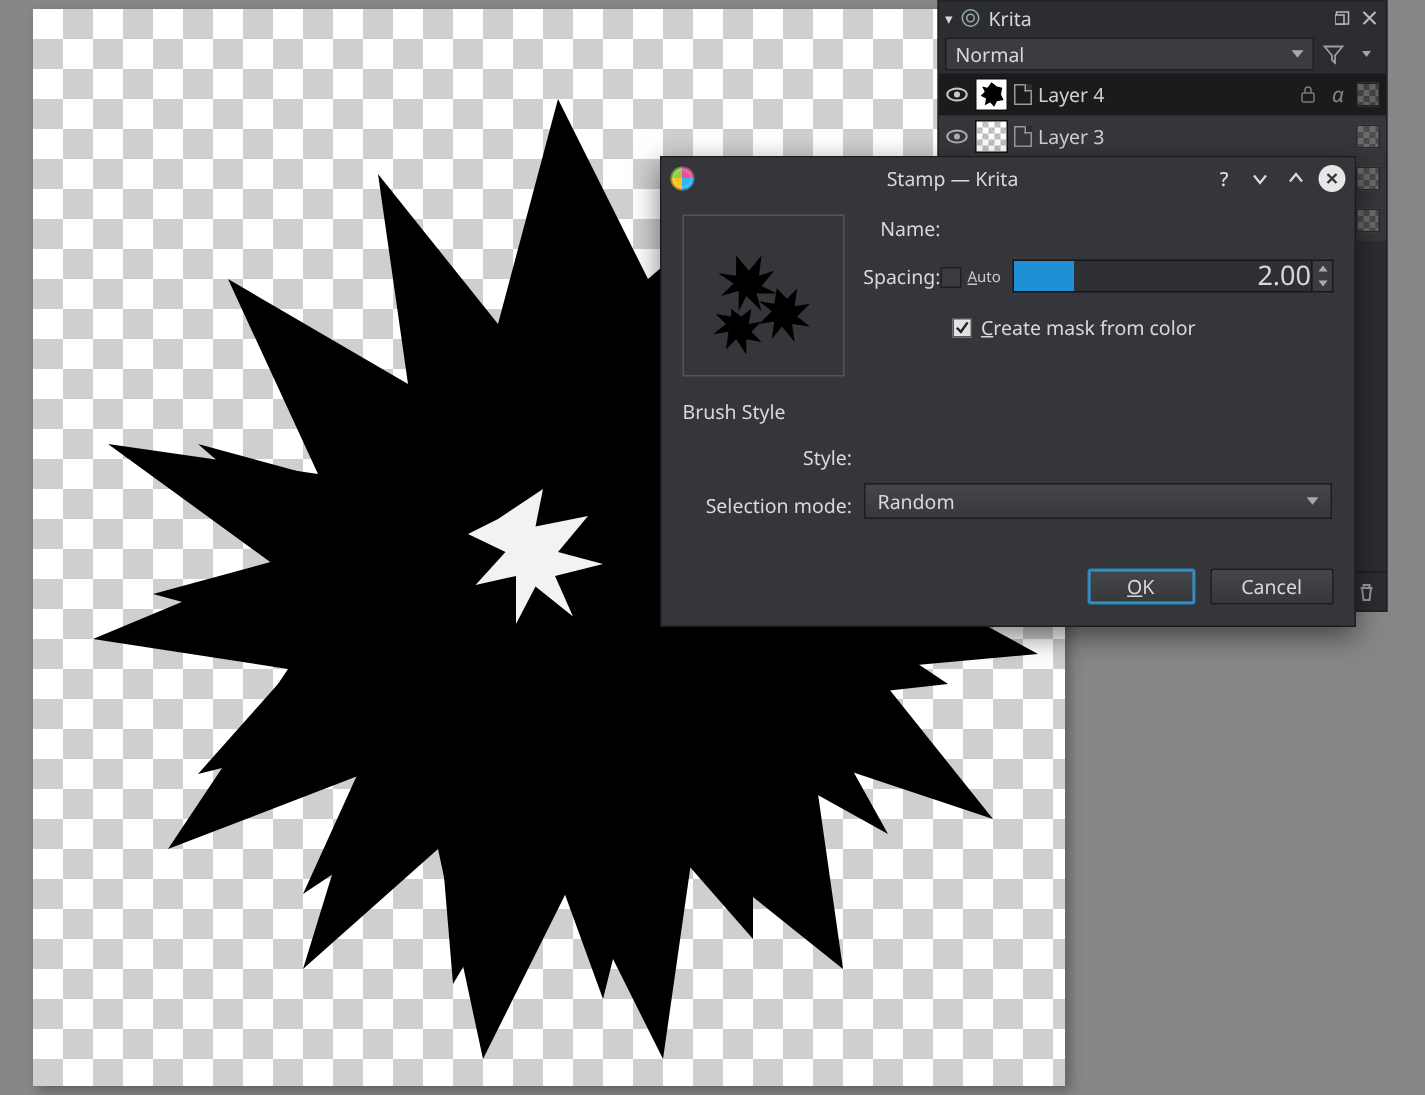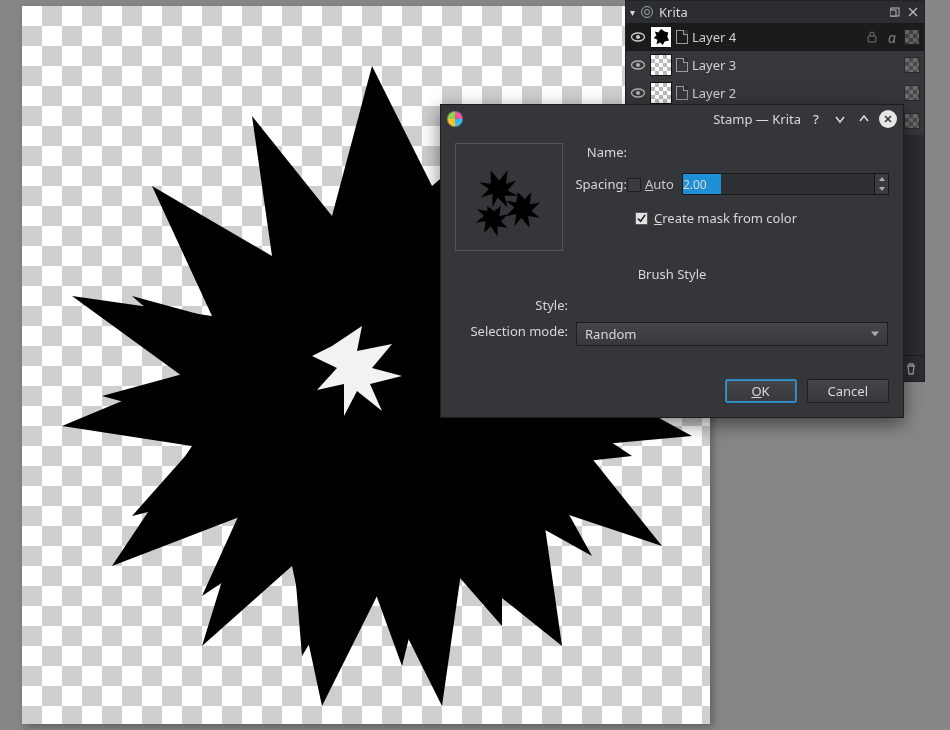--- a/index.html
+++ b/index.html
@@ -143,21 +143,21 @@
   }
   .dialog-titlebar {
     height:28px; display:flex; align-items:center; padding:0 6px; gap:6px;
     background:#34363a;
   }
   .krita-logo{
     width:16px; height:16px; border-radius:50%;
     background: conic-gradient(#e94f9b 0 90deg, #2ab6f6 90deg 180deg, #fec11a 180deg 270deg, #8fd13f 270deg 360deg);
     box-shadow: inset 0 0 0 3px #fff2, inset 0 0 0 1px #0006;
   }
-  .dialog-titlebar .dlg-title { flex:1; text-align:right; color:#d8d8d8; font-size:13px;}
+  .dialog-titlebar .dlg-title { flex:1; text-align:center; color:#d8d8d8; font-size:13px;}
   .dialog-titlebar .dbtn { width:18px; height:18px; display:flex; align-items:center; justify-content:center; color:#ddd;}
   .dialog-titlebar .dbtn svg{width:10px;height:10px;}
   .dialog-titlebar .dbtn.close {
     width:18px; height:18px; border-radius:50%; background:#e6e6e6; color:#333;
   }
   .dialog-titlebar .dbtn.help{ font-size:13px; font-weight:500;}
   .dialog-body { padding: 10px 14px 14px 14px; }
   .top-row { display:flex; gap:10px; }
   .preview-box {
     width:108px; height:108px; border:1px solid #555; background:#34363a; display:flex; align-items:center; justify-content:center;
@@ -167,48 +167,48 @@
   .fld-row { display:flex; align-items:center; gap:0; }
   .fld-row .lbl { width:54px; text-align:right; color:#d8d8d8; font-size:13px;}
   .text-input {
     flex:1; height:24px; background:#232427; border:1px solid #17181a; color:#d8d8d8; padding:0 6px;
     font-size:13px;
   }
   .spacing-chk {
     width:14px; height:14px; background:#3a3c40; border:1px solid #1d1e20; display:inline-block; margin-right:4px;
     position:relative; top:1px;
   }
-  .auto-label { color:#c8c8c8; font-size:13px; }
+  .auto-label { color:#c8c8c8; font-size:10px; }
   .auto-label u{ text-decoration: underline; }
   .slider {
-    flex:1; height:22px; background:#2e3033; border:1px solid #17181a; position:relative; display:flex; align-items:center; justify-content:flex-start;
+    flex:1; height:22px; background:#2e3033; border:1px solid #17181a; position:relative; display:flex; align-items:center; justify-content:flex-end;
     margin-left:8px;
-    color:#d8d8d8; font-size:12px;
+    color:#d8d8d8; font-size:18px;
   }
   .slider .fill { position:absolute; left:0; top:0; bottom:0; width:20%; background:#1f8fd6;}
   .slider .val { position:relative; z-index:1;}
   .spinbtns {
     width:14px; height:22px; display:flex; flex-direction:column; border:1px solid #17181a; border-left:none;
     background:#3a3c40;
   }
   .spinbtns .sp { flex:1; display:flex; align-items:center; justify-content:center;}
   .spinbtns .sp .tri-up{ width:0;height:0;border-left:3px solid transparent;border-right:3px solid transparent;border-bottom:4px solid #aaa;}
   .spinbtns .sp .tri-dn{ width:0;height:0;border-left:3px solid transparent;border-right:3px solid transparent;border-top:4px solid #aaa;}
 
   .mask-row { display:flex; align-items:center; gap:6px; margin-left:62px; margin-top:2px;}
   .cbox {
     width:13px; height:13px; background:#e2e2e2; border:1px solid #555; display:flex; align-items:center; justify-content:center;
   }
   .cbox svg{ width:9px; height:9px; }
   .mask-row .mlabel { font-size:13px; }
   .mask-row .mlabel u{text-decoration:underline;}
 
-  .group-title { margin-top:14px; color:#d8d8d8; font-size:13px;text-align:center;}
+  .group-title { margin-top:14px; color:#d8d8d8; font-size:13px;}
   .group-box { border:1px solid transparent; padding:8px 0 4px 0; }
-  .group-row { display:flex; align-items:flex-start; gap:8px; padding:4px 0;}
+  .group-row { display:flex; align-items:flex-end; gap:8px; padding:4px 0;}
   .group-row .glabel { width:112px; text-align:right; font-size:13px; }
   .combo {
     flex:1; height:24px; background:#3a3c40;
     border:1px solid #1d1e20;
     display:flex; align-items:center; padding:0 8px; position:relative;
     font-size:13px;
     background: linear-gradient(#44464a,#36383c);
   }
   .combo::after{
     content:""; position:absolute; right:8px; top:50%; transform:translateY(-50%);
@@ -255,20 +255,33 @@
           <rect x="0" y="3" width="6" height="6" fill="#2b2d30" stroke="#bbb" stroke-width="1"></rect>
         </svg>
     </span>
     <span class="winbtn">
       <svg viewBox="0 0 10 10">
           <path d="M1 1 L9 9 M9 1 L1 9" stroke="#bbb" stroke-width="1.4"></path>
         </svg>
     </span>
   </div>
 
+  <div class="blend-row">
+    <div class="blend-select">
+      <span>Normal</span>
+    </div>
+    <div class="filter-btn">
+      <svg width="14" height="14" viewBox="0 0 14 14">
+          <path d="M1 2 H13 L8 8 V13 L6 11 V8 Z" fill="none" stroke="#bbb" stroke-width="1.2"></path>
+        </svg>
+    </div>
+    <div class="more-btn">
+        <span class="chev-down-small"></span>
+      </div>
+  </div>
 
 
   <div class="layer-list">
     <div class="layer-row active">
       <div class="eye">
         <svg viewBox="0 0 16 16">
             <ellipse cx="8" cy="8" rx="6.5" ry="4" fill="none" stroke="#ddd" stroke-width="1.3"></ellipse>
             <circle cx="8" cy="8" r="2" fill="#ddd"></circle>
           </svg>
       </div>

